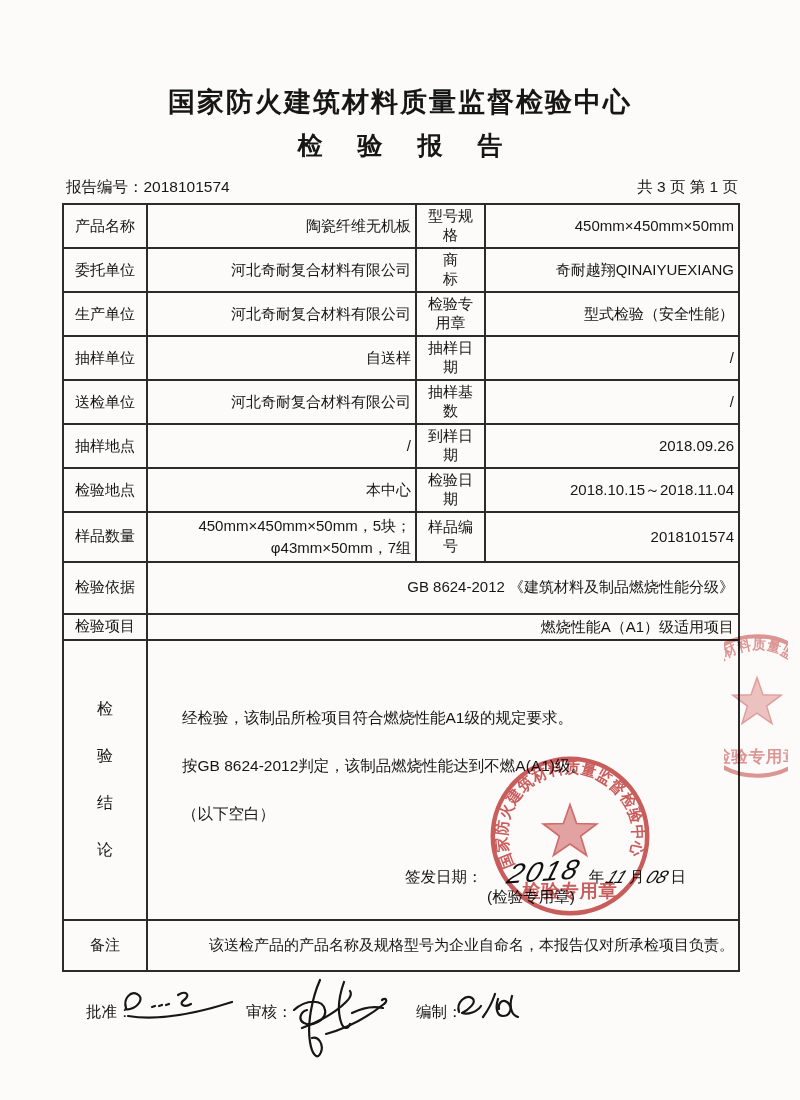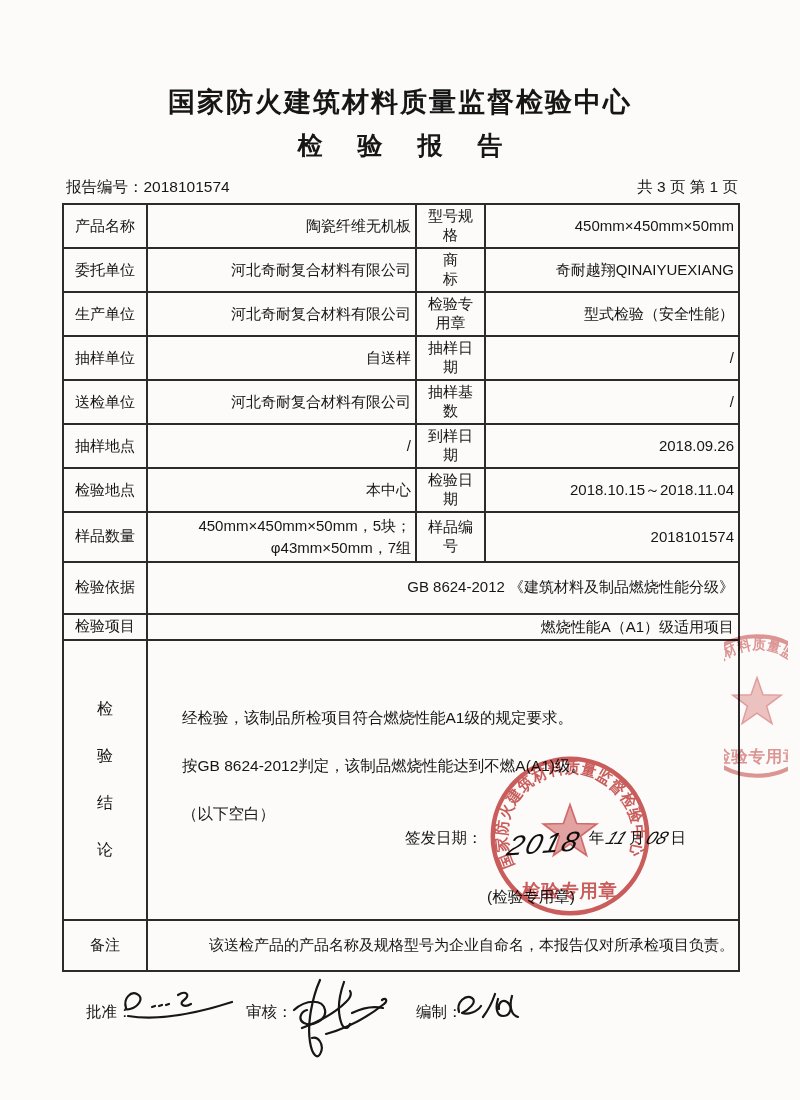--- a/index.html
+++ b/index.html
@@ -18,22 +18,22 @@
   table.report td{border:2px solid #2b2b2b;font-size:15px;vertical-align:middle;
                   padding:2px 4px;overflow:hidden;}
   td.lab{text-align:center;padding:2px 1px;}
   td.val{text-align:right;padding-left:8px;line-height:1.35;}
   td.small-val{font-size:14px;line-height:1.45;}
   td.concl{vertical-align:top;padding-top:14px;position:relative;}
   .concl p{margin:0 0 27px 0;padding-left:30px;font-size:15.5px;}
   .vstack{display:flex;flex-direction:column;align-items:center;gap:26px;font-size:16px;}
   
   .seal-note{position:absolute;left:487px;top:887px;font-size:15.5px;z-index:3;}
-  .issue-date{position:absolute;left:405px;top:828px;z-index:3;font-size:15.5px;
-              display:flex;align-items:flex-start;}
+  .issue-date{position:absolute;left:405px;top:856px;z-index:3;font-size:15.5px;
+              display:flex;align-items:flex-end;}
   .hw{font-style:italic;display:inline-block;color:#101010;}
   .hw-year{font-size:28px;margin:0 10px 0 26px;transform:skewX(-20deg) rotate(-4deg);
            letter-spacing:2px;}
   .hw-sm{font-size:18px;margin:0 3px;transform:skewX(-24deg);}
   
   .stamp-main{position:absolute;left:487px;top:753px;width:166px;height:166px;
               mix-blend-mode:multiply;opacity:.85;z-index:4;}
   .stamp-edge{position:absolute;left:724px;top:634px;width:64px;height:146px;
               overflow:hidden;mix-blend-mode:multiply;opacity:.55;z-index:4;}
   .stamp-edge svg{position:absolute;left:-42px;top:-3px;}

